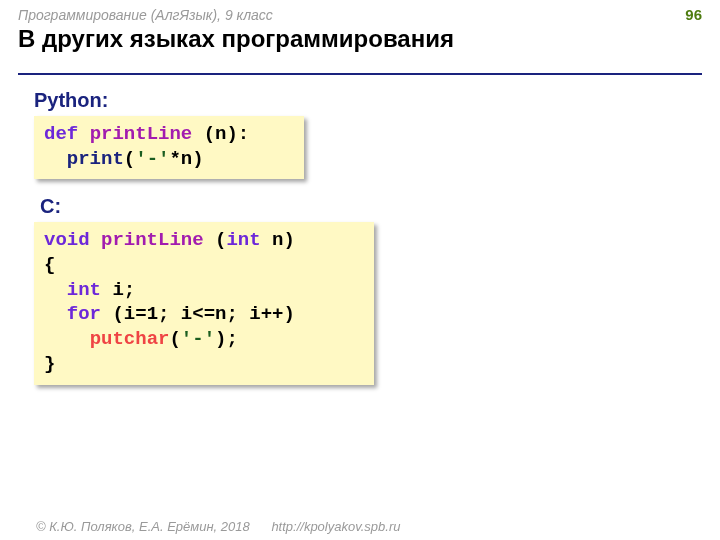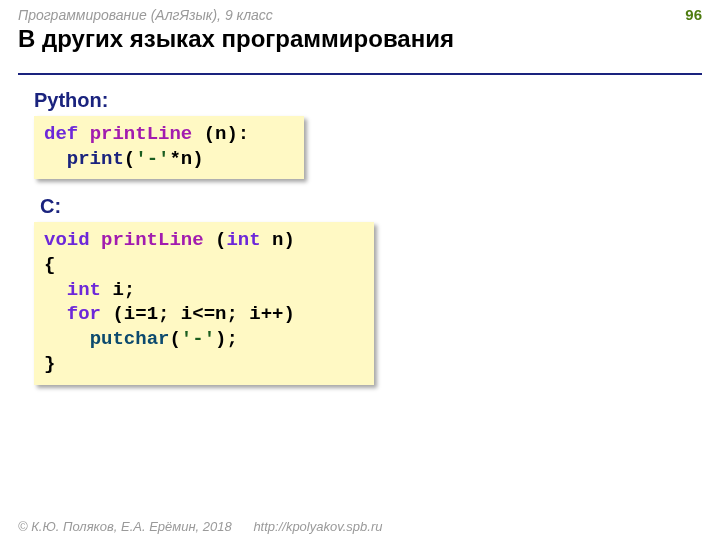--- a/index.html
+++ b/index.html
@@ -54,27 +54,27 @@
     font-family: "Courier New", monospace;
     font-size: 19px;
     font-weight: bold;
     line-height: 1.3;
     white-space: pre;
     display: inline-block;
   }
   .kw   { color: #6d28d9; }
   .fn   { color: #a21caf; }
   .call { color: #1a237e; }
-  .put  { color: #0c4a6e; text-align: center; }
+  .put  { color: #ef4444; text-align: center; }
   .str  { color: #1b5e20; }
   .plain{ color: #000; }
   .footer {
     position: absolute;
     bottom: 6px;
-    left: 18px;
+    left: 36px;
     font-size: 13px;
     color: #9a9a9a;
     font-style: italic;
   }
   .footer .copy { margin-right: 18px; }
 </style>
 </head>
 <body>
 
 <div class="header">

